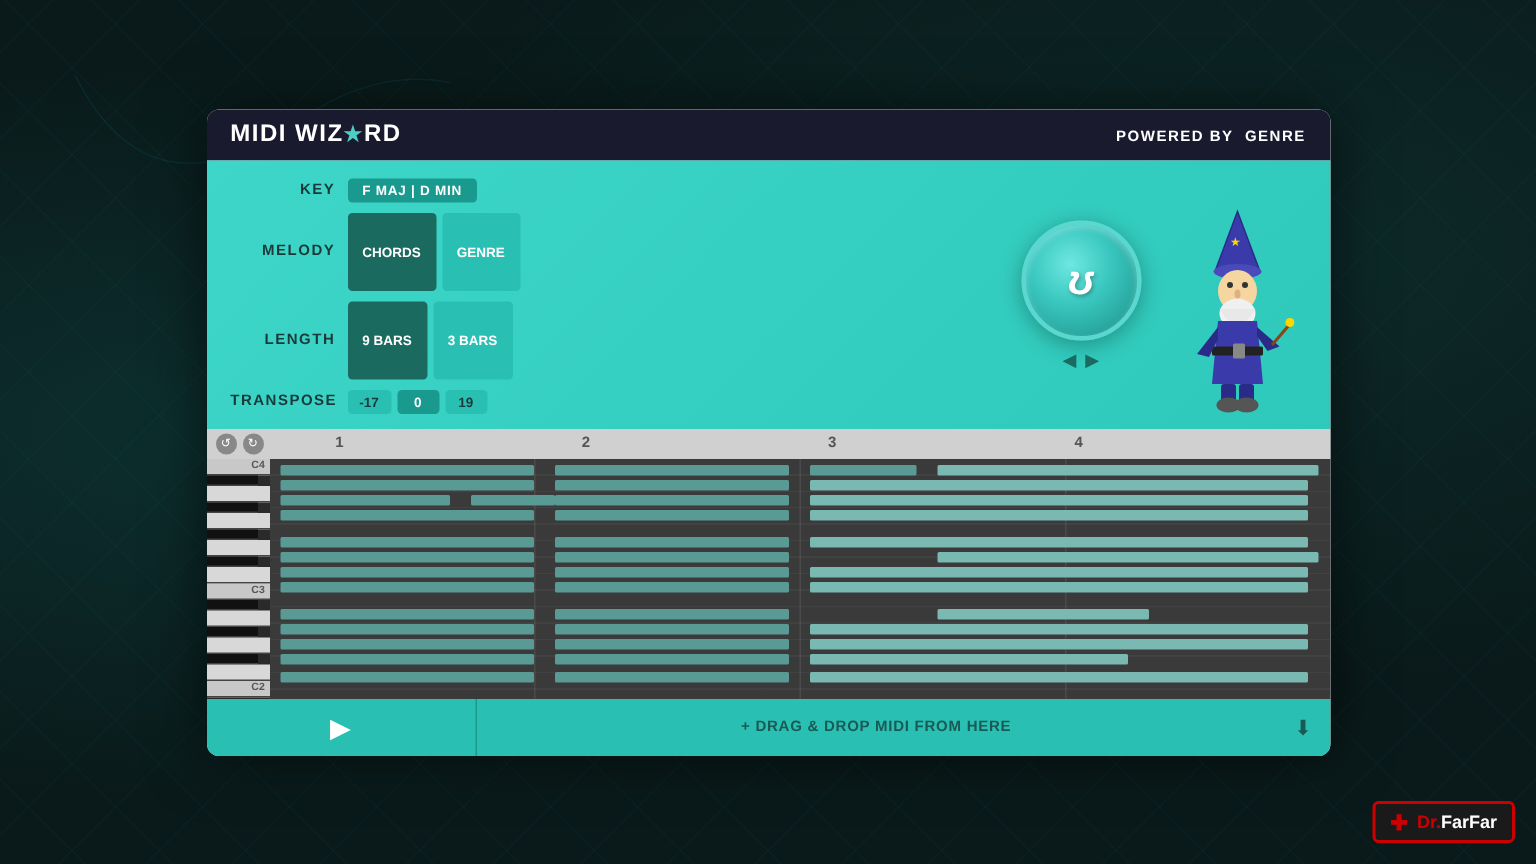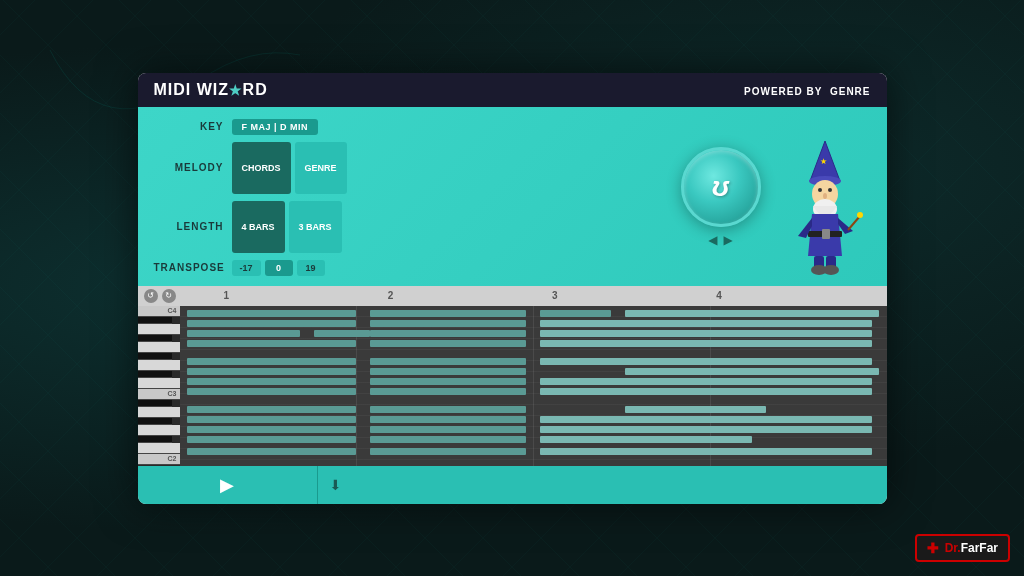--- a/index.html
+++ b/index.html
@@ -452,21 +452,21 @@
         <span class="control-label">MELODY</span>
         <div class="style-row">
           <button class="style-btn active">CHORDS</button>
           <button class="style-btn">GENRE</button>
         </div>
       </div>
 
       <div class="control-row">
         <span class="control-label">LENGTH</span>
         <div class="style-row">
-          <button class="style-btn active">4 BARS</button>
+          <button class="style-btn active">9 BARS</button>
           <button class="style-btn">3 BARS</button>
         </div>
       </div>
 
       <div class="control-row">
         <span class="control-label">TRANSPOSE</span>
         <div class="transpose-row">
           <button class="transpose-btn">-17</button>
           <button class="transpose-btn zero">0</button>
           <button class="transpose-btn">19</button>
@@ -630,20 +630,23 @@
         <div class="note-block" style="top:142px; left:27%; width:22%;"></div>
         <div class="note-block lighter" style="top:142px; left:51%; width:47%;"></div>
       </div>
     </div>
   </div>
 
   <div class="bottom-bar">
     <div class="play-area">
       <button class="play-btn">▶</button>
     </div>
+    <div class="drag-area">
+      <span>+ DRAG &amp; DROP MIDI FROM HERE</span>
+    </div>
     <button class="download-btn">⬇</button>
   </div>
 
 </div>
 
 <div class="watermark">
   <span class="watermark-cross">✚</span>
   <span class="watermark-text">
     <span class="red">Dr.</span>FarFar
   </span>

